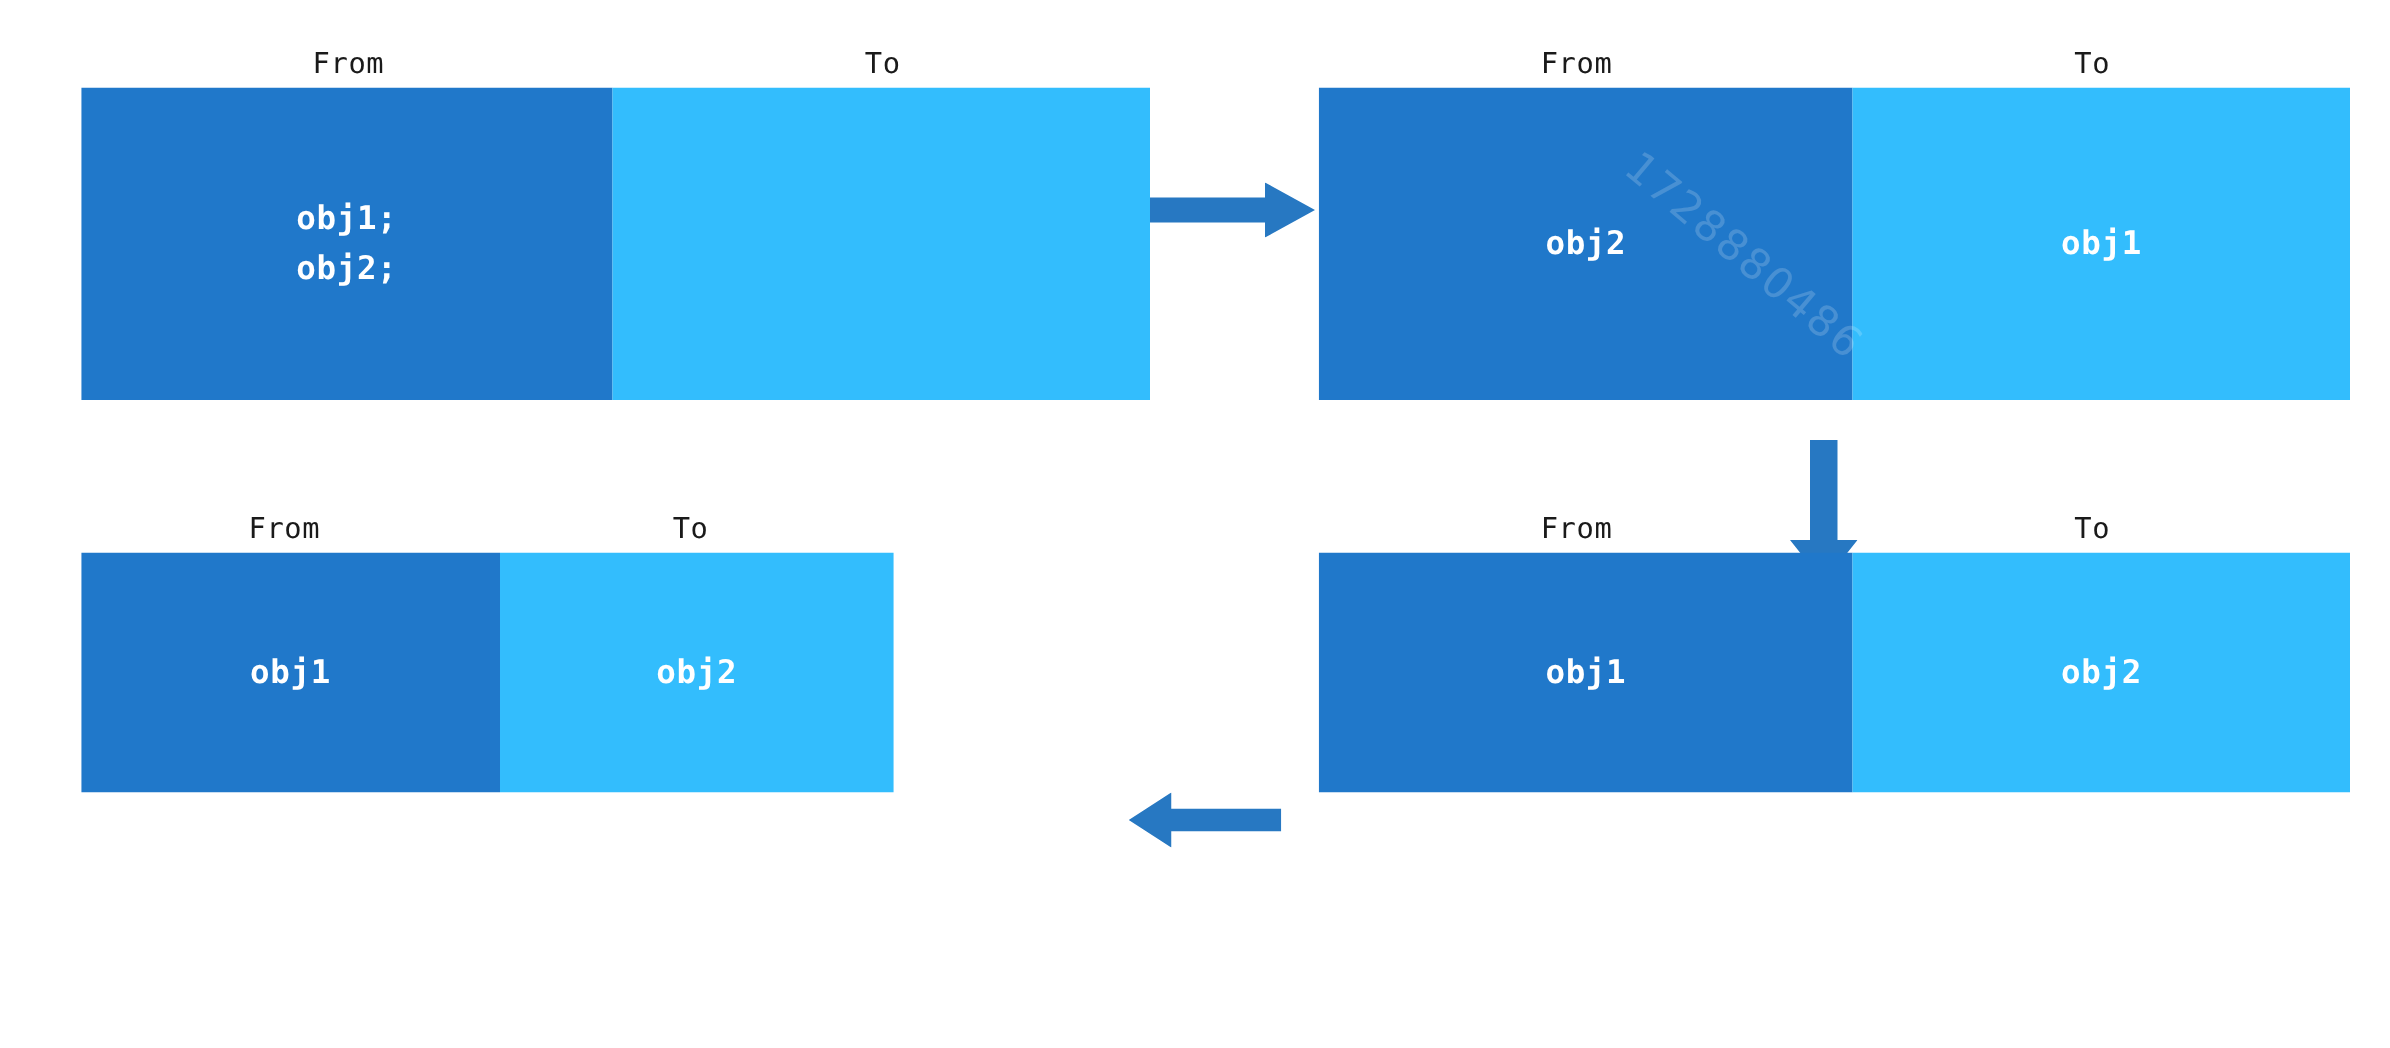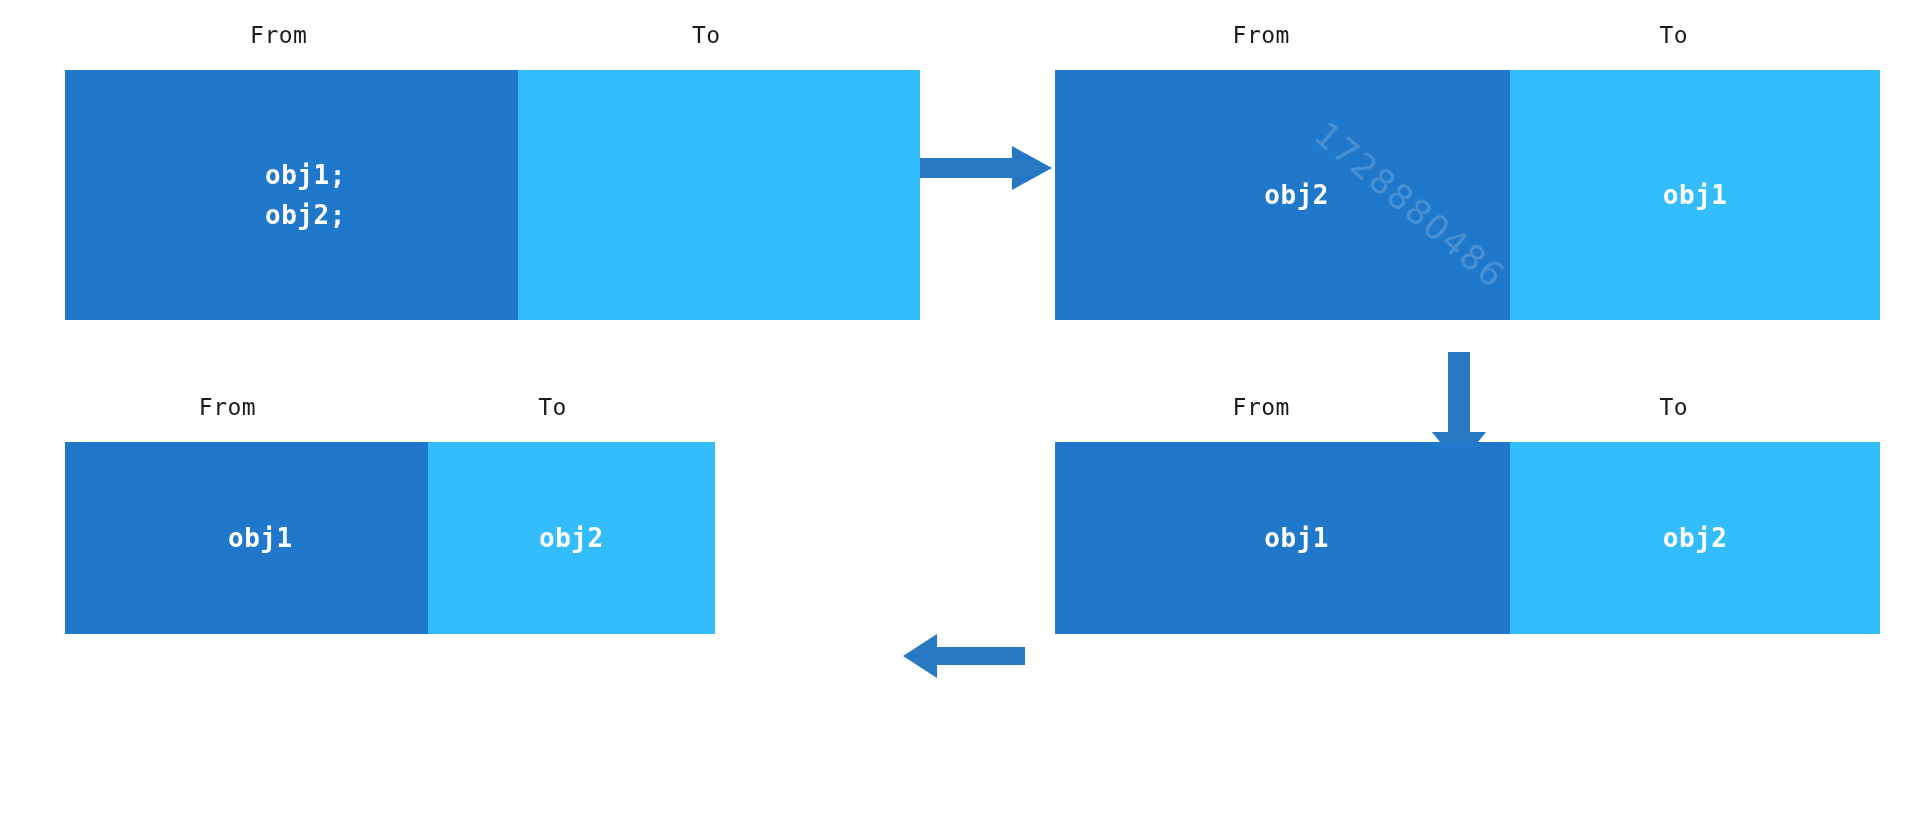--- a/index.html
+++ b/index.html
@@ -19,21 +19,21 @@
     overflow: hidden;
   }
 
   
   .panel {
     position: absolute;
   }
   .panel-headers {
     position: absolute;
     left: 0;
-    top: 0;
+    top: 16px;
     width: 100%;
     height: 46px;
     display: flex;
   }
   .panel-header {
     flex: 1 1 50%;
     display: flex;
     align-items: flex-start;
     justify-content: center;
     color: #1a1a1a;
@@ -52,21 +52,21 @@
     overflow: hidden;
   }
   .cell {
     flex: 1 1 50%;
     display: flex;
     flex-direction: column;
     align-items: center;
     justify-content: center;
     position: relative;
   }
-  .cell.dark  { background: #2078ca; padding-left: 28px; }
+  .cell.dark  { background: #2078ca; }
   .cell.light { background: #33bdfd; }
   .cell-text {
     color: #ffffff;
     font-size: 26px;
     font-weight: bold;
     line-height: 1.55;
     letter-spacing: 0.5px;
     font-family: "DejaVu Sans Mono", "Liberation Mono", monospace;
     white-space: pre;
     position: relative;

